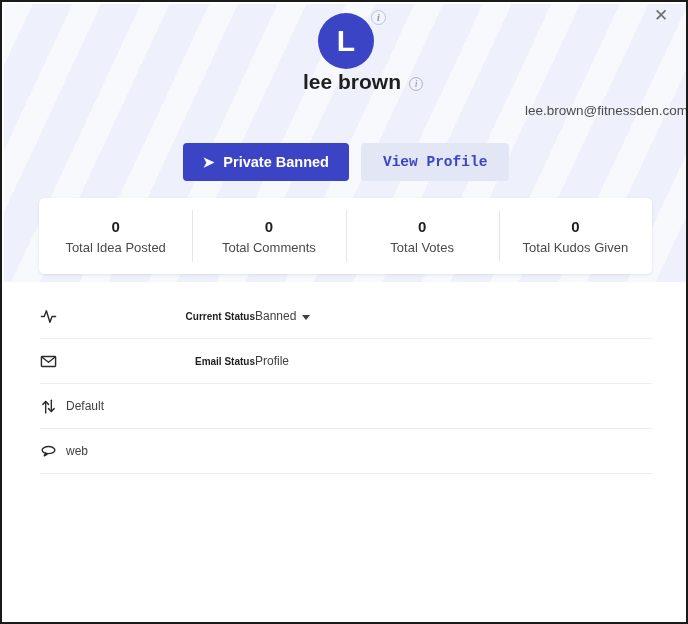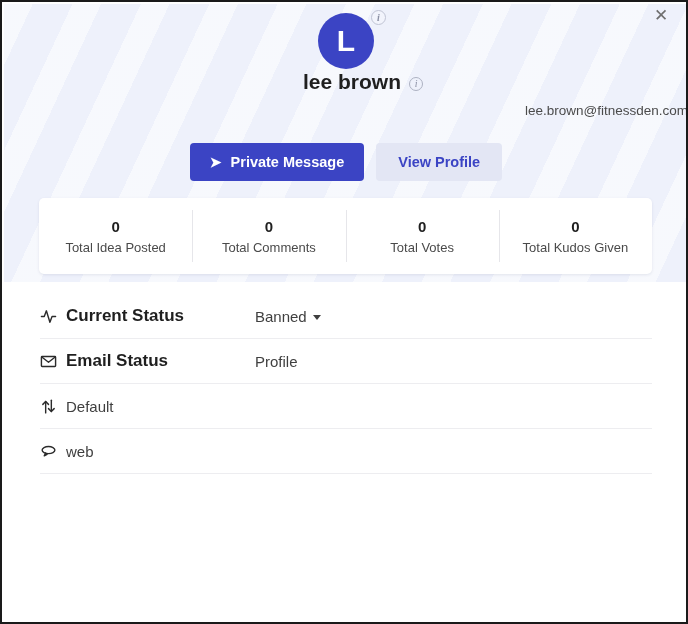--- a/index.html
+++ b/index.html
@@ -165,20 +165,21 @@
   }
   .btn-primary .send-icon {
     font-size: 14px;
     line-height: 1;
     display: inline-block;
   }
   .btn-secondary {
     background: #e3e6f4;
     color: #3b44c4;
     padding: 0 22px;
+    font-family: Liberation Mono, monospace;
   }
 
   
   .stats-card {
     position: absolute;
     left: 35px;
     top: 194px;
     width: 613px;
     height: 76px;
     background: #ffffff;
@@ -236,27 +237,28 @@
     height: 45px;
   }
   .row-icon {
     width: 26px;
     flex: 0 0 26px;
     display: flex;
     align-items: center;
     color: #2b2b2b;
   }
   .row-label {
-    font-size: 17px;
+    font-size: 10px;
     font-weight: bold;
     color: #1f1f1f;
     flex: 0 0 189px;
+    text-align: right;
   }
   .row-value {
-    font-size: 15px;
+    font-size: 12px;
     color: #3f3f3f;
     display: flex;
     align-items: center;
     gap: 6px;
   }
   .caret {
     width: 0; height: 0;
     border-left: 4px solid transparent;
     border-right: 4px solid transparent;
     border-top: 5px solid #3f3f3f;
@@ -285,21 +287,21 @@
       <div class="name-row">
         <span class="display-name">lee brown</span>
         <span class="name-badge">i</span>
       </div>
 
       <div class="email">lee.brown@fitnessden.com</div>
 
       <div class="actions">
         <button class="btn btn-primary">
           <span class="send-icon">➤</span>
-          <span>Private Message</span>
+          <span>Private Banned</span>
         </button>
         <button class="btn btn-secondary">
           <span>View Profile</span>
         </button>
       </div>
 
       <div class="stats-card">
         <div class="stat">
           <div class="stat-value">0</div>
           <div class="stat-label">Total Idea Posted</div>

